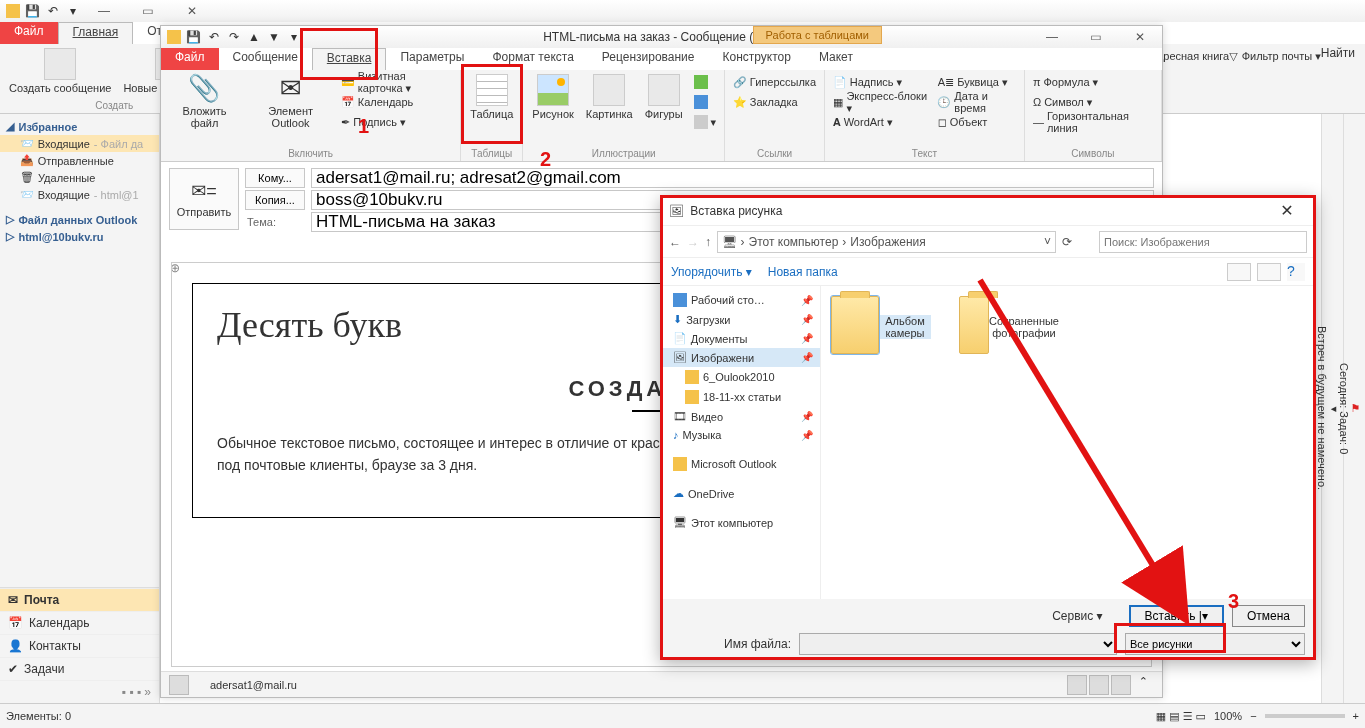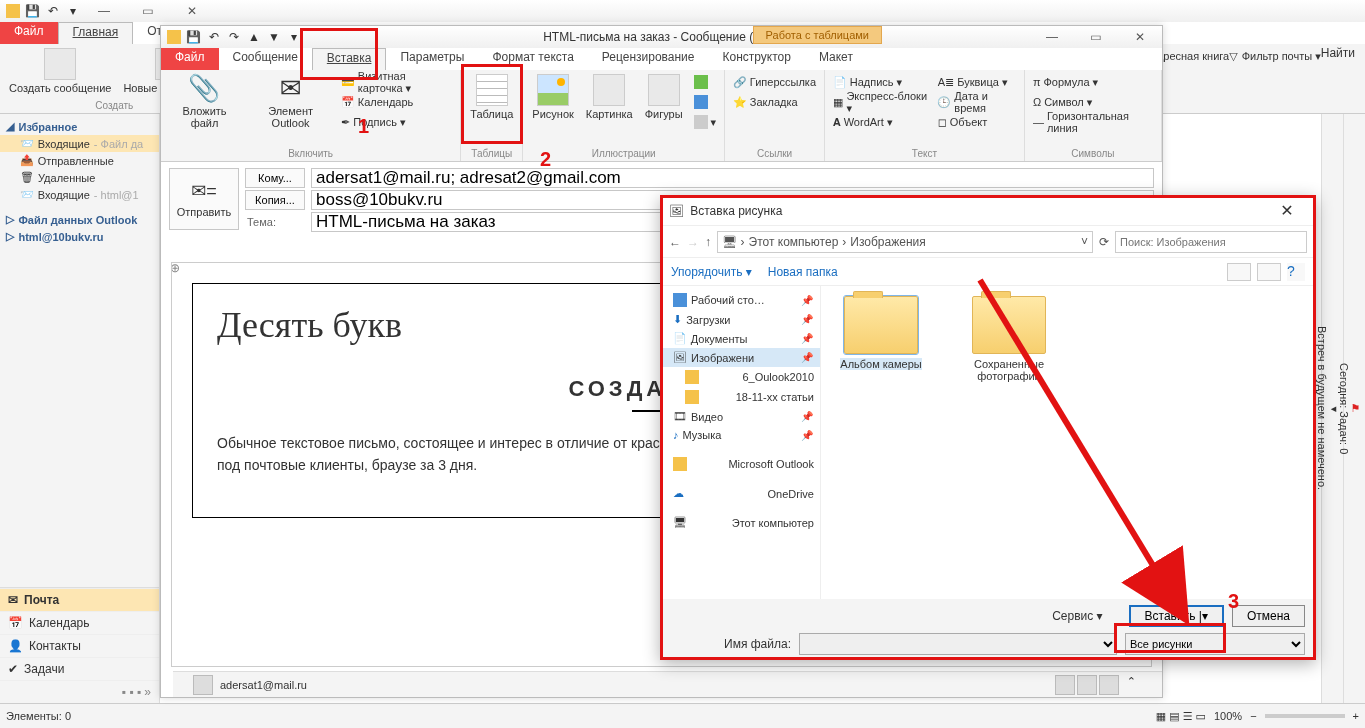--- a/index.html
+++ b/index.html
@@ -78,44 +78,44 @@
 .addr-row input { flex:1;border:1px solid #c7c7c7;height:20px;padding:0 4px;font-size:17px; }
 
 
 .body-area { position:absolute;left:10px;right:10px;top:236px;bottom:30px;border:1px solid #ccc;padding:20px;overflow:hidden; }
 .body-inner { border:1px solid #000;padding:20px 24px 40px;text-align:center; }
 .body-inner .brand { font-family:"Brush Script MT",cursive;font-size:36px;text-align:left; }
 .body-inner h2 { font-size:22px;letter-spacing:4px;margin-top:30px; }
 .body-inner hr { width:60px;margin:8px auto 20px;border:0;border-top:2px solid #000; }
 .body-inner p { font-size:14px;line-height:1.6;text-align:left;color:#333; }
 
-.addrbar { position:absolute;left:12px;right:0;bottom:0;height:26px;background:#f4f4f4;border-top:1px solid #ddd;display:flex;align-items:center;gap:7px;padding:0 20px;font-size:11px; }
+.addrbar { position:absolute;left:0;right:0;bottom:0;height:26px;background:#f4f4f4;border-top:1px solid #ddd;display:flex;align-items:center;gap:21px;padding:0 8px;font-size:11px; }
 .avatar { width:20px;height:20px;background:#ddd;border:1px solid #bbb; }
 
 
 .dlg { position:absolute;left:660px;top:195px;width:656px;height:465px;background:#fff;border:1px solid #aaa;box-shadow:0 4px 16px rgba(0,0,0,.3); }
 .dlg-title { height:30px;display:flex;align-items:center;padding:0 8px;font-size:12px;gap:6px;border-bottom:1px solid #eee; }
 .dlg-title .close { margin-left:auto;width:40px;text-align:center;font-size:16px; }
 .dlg-nav { height:32px;display:flex;align-items:center;padding:0 8px;gap:6px;font-size:12px;color:#555;border-bottom:1px solid #eee; }
 .dlg-nav .crumb { flex:1;display:flex;align-items:center;gap:4px;border:1px solid #ccc;height:22px;padding:0 4px; }
-.dlg-nav .search { width:192px;height:22px;border:1px solid #ccc;font-size:11px;padding:0 4px;color:#999; }
+.dlg-nav .search { width:208px;height:22px;border:1px solid #ccc;font-size:11px;padding:0 4px;color:#999;margin-left:21px; }
 .dlg-tool { height:28px;display:flex;align-items:center;padding:0 10px;gap:16px;font-size:12px;border-bottom:1px solid #eee; }
 .dlg-tool a { color:#1a6ec1; }
 .dlg-tool .right { margin-left:auto;display:flex;gap:6px; }
 .dlg-tool .right .ic { width:24px;height:18px;border:1px solid #ccc; background:#f8f8f8; }
 
 .dlg-body { position:absolute;top:90px;left:0;right:0;bottom:60px;display:flex; }
 .dlg-tree { width:160px;border-right:1px solid #eee;font-size:11px;padding:4px 0;overflow:hidden; }
-.dlg-tree .ti { display:flex;align-items:center;gap:4px;padding:3px 6px 3px 12px;justify-content:space-between; }
+.dlg-tree .ti { display:flex;align-items:center;gap:4px;padding:3px 6px 3px 12px; }
 .dlg-tree .ti.sel { background:#d6e8f7; }
 .dlg-tree .ti.sub { padding-left:24px; }
 .pin { color:#888;font-size:10px;margin-left:auto; }
 
 .dlg-files { flex:1;padding:10px;display:flex;gap:28px;align-items:flex-start; }
-.folder { display:flex;flex-direction:column;align-items:center;width:100px;font-size:11px;text-align:center; }
+.folder { display:flex;flex-direction:row;align-items:center;width:100px;font-size:11px;text-align:center; }
 .folder .fic { width:74px;height:58px;background:linear-gradient(#ffe9a8,#f7cf6e);border:1px solid #e1b557;border-radius:2px;position:relative;margin-bottom:4px; }
 .folder .fic::before{content:"";position:absolute;top:-6px;left:8px;width:28px;height:6px;background:#f7cf6e;border:1px solid #e1b557;border-bottom:0;border-radius:2px 2px 0 0;}
 .folder.sel .fic { outline:1px solid #7fb6e8; background:linear-gradient(#ffe9a8,#f7cf6e); }
 .folder.sel .cap { background:#d6e8f7; }
 
 .dlg-bottom { position:absolute;left:0;right:0;bottom:0;height:60px;background:#f4f4f4;padding:6px 10px;display:flex;flex-direction:column;gap:6px; }
 .dlg-bottom .row { display:flex;align-items:center;gap:8px;font-size:12px; }
 .dlg-bottom .row .lab { width:120px;text-align:right; }
 .dlg-bottom select { height:22px;font-size:11px;border:1px solid #aaa; }
 .dlg-bottom .fn { flex:1; }

